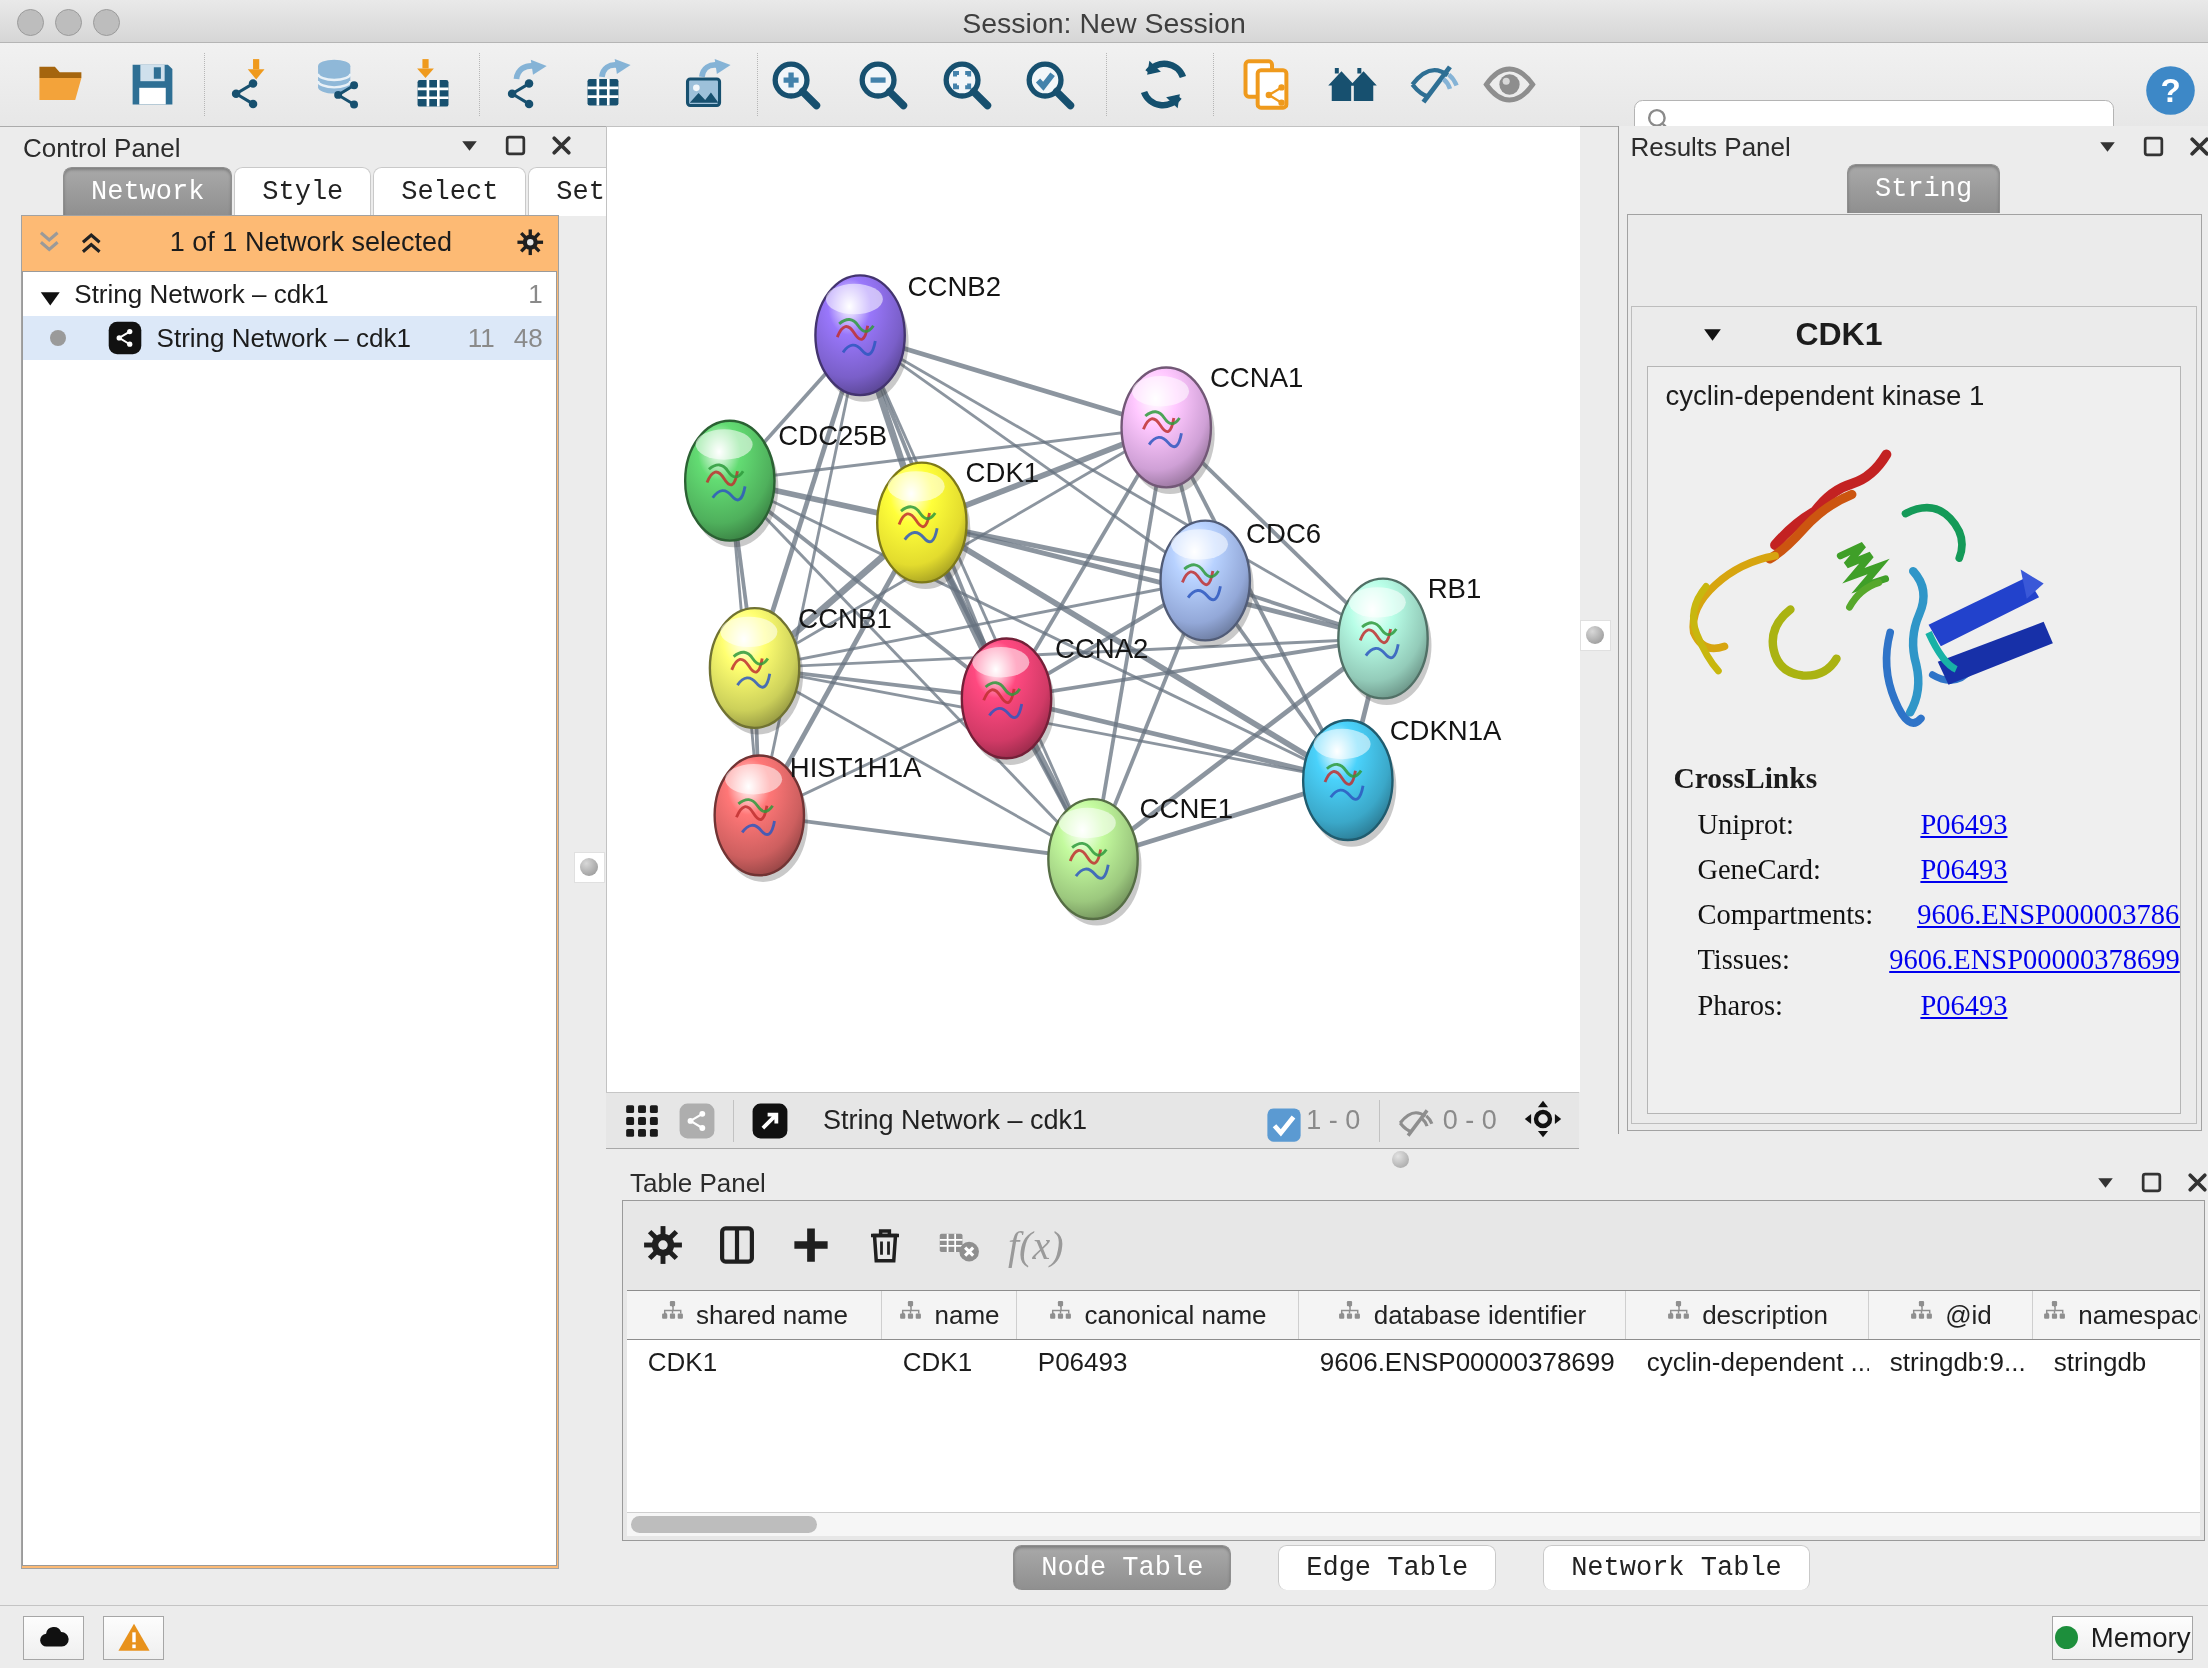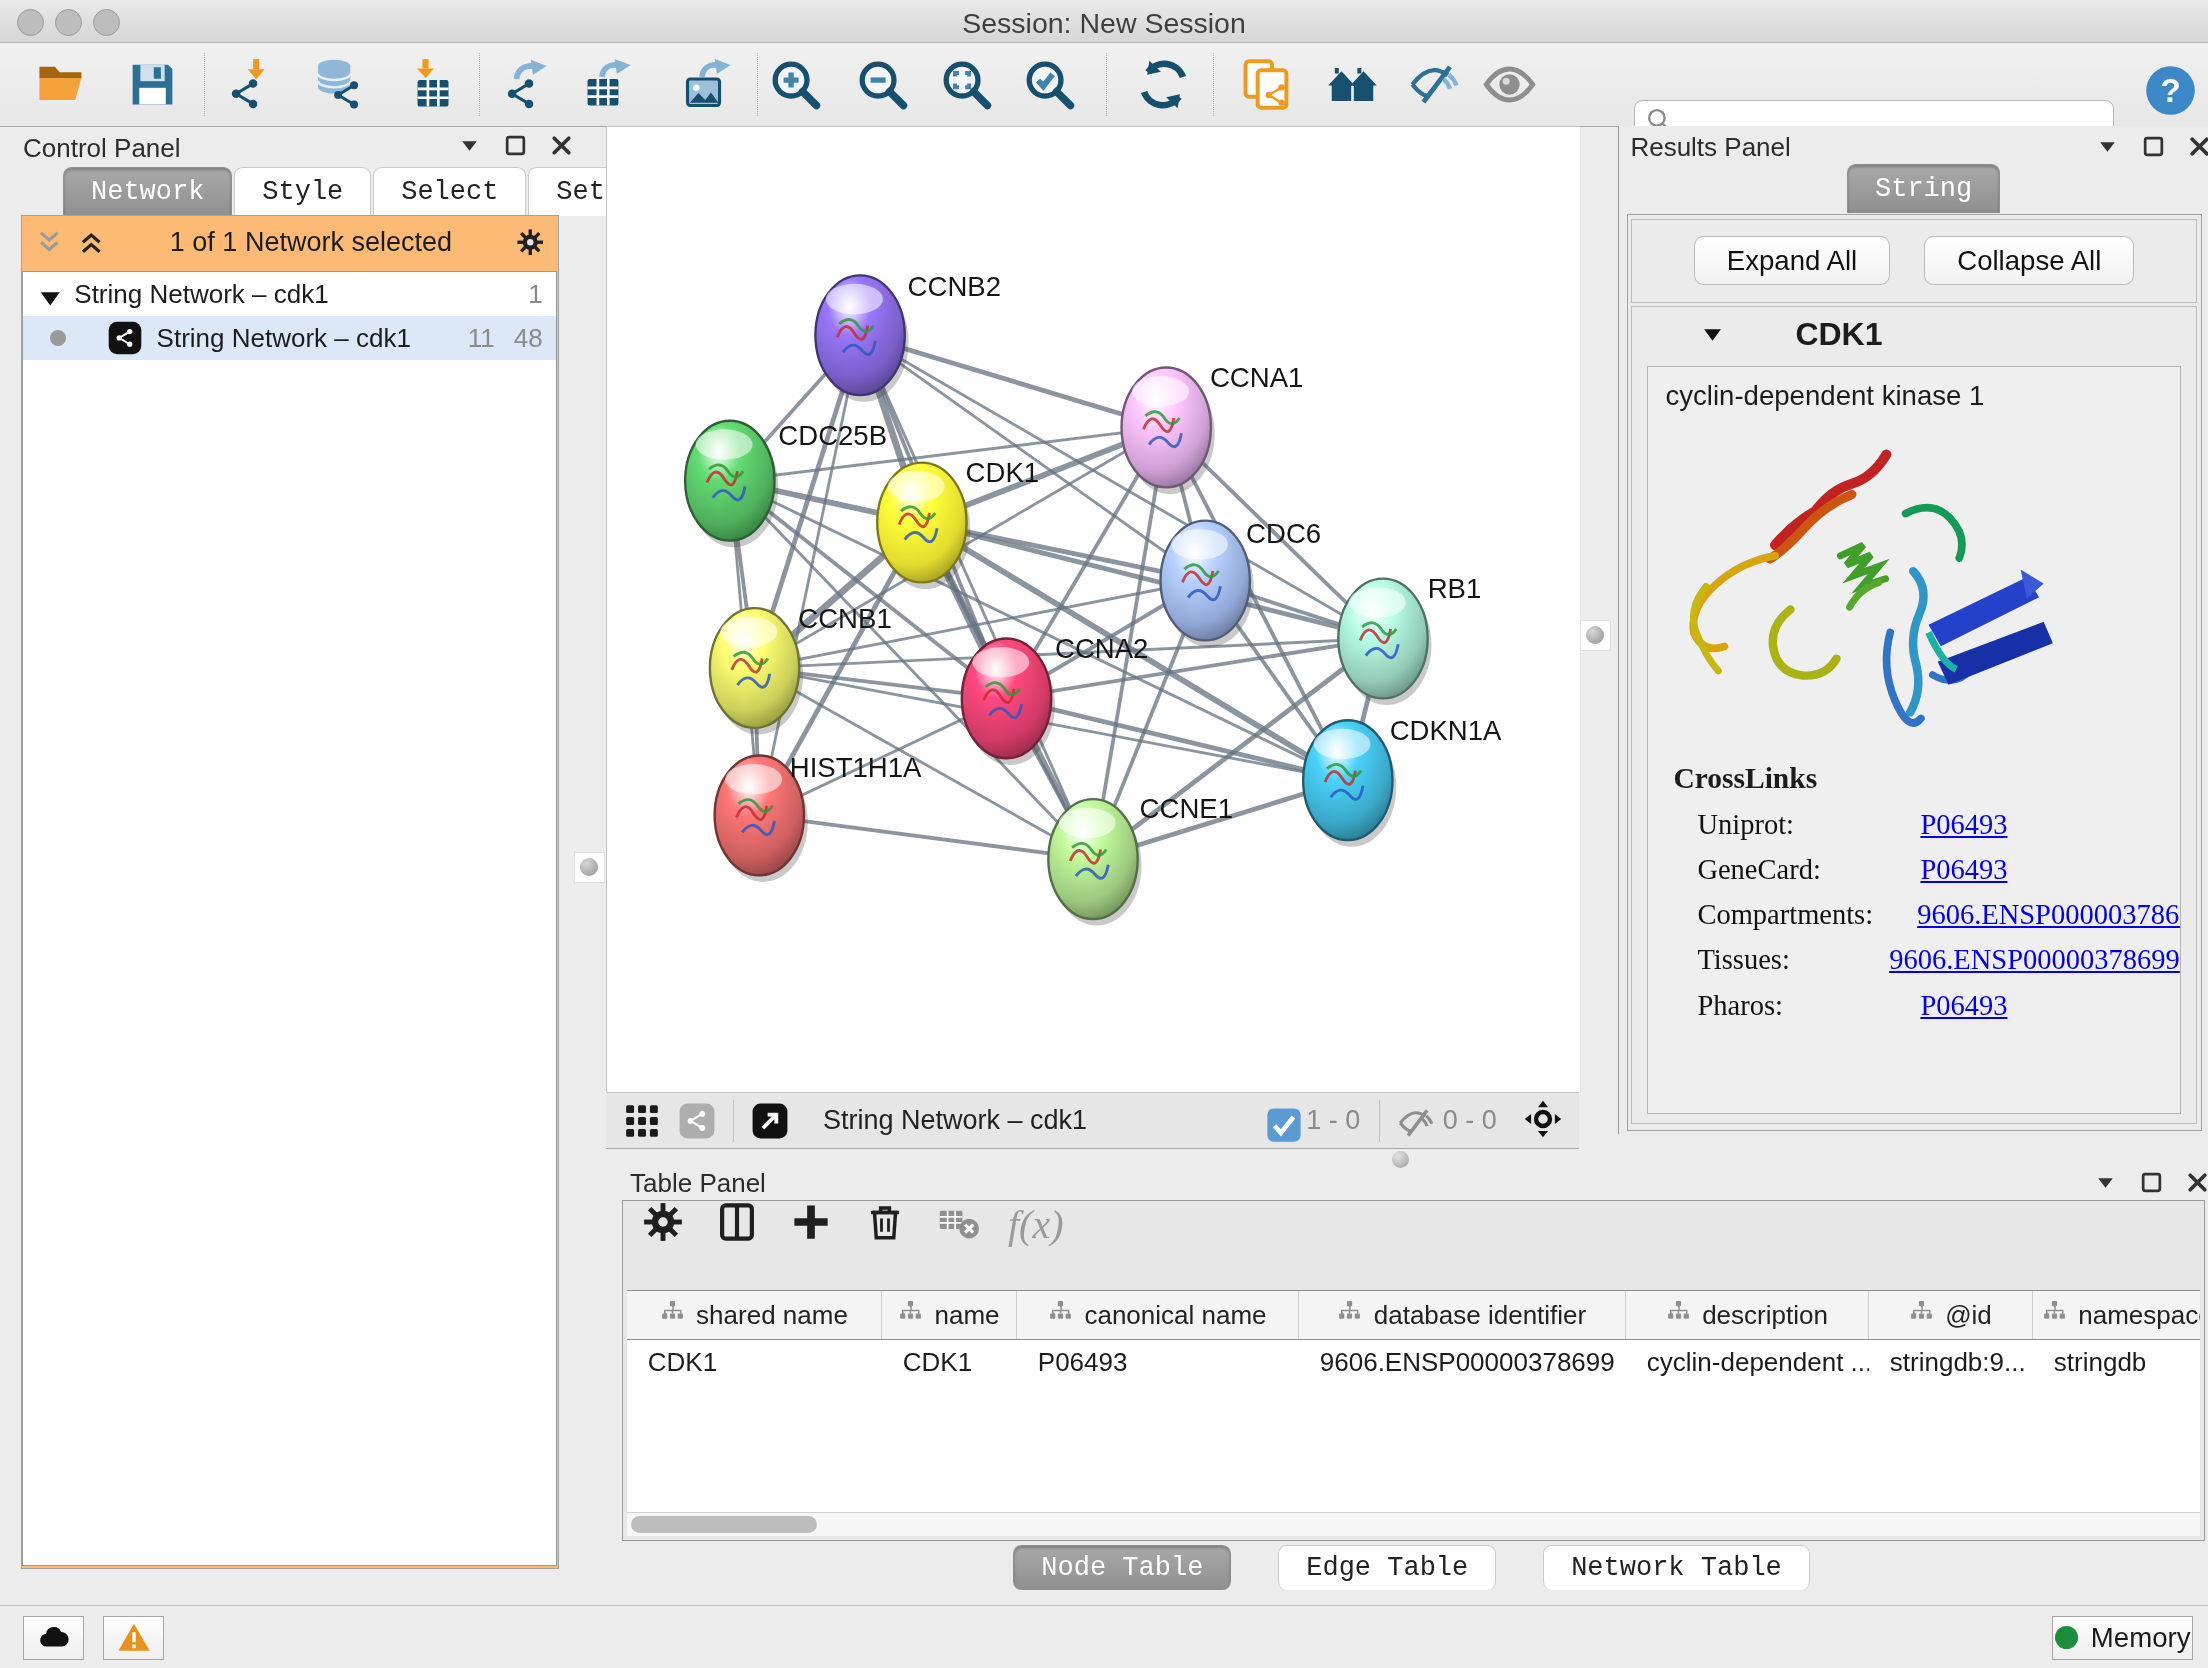--- a/index.html
+++ b/index.html
@@ -73,21 +73,21 @@
   .gene-desc{font-size:27.6px;margin:13.3px 0 0 17px;}
   .protein{margin:27px 0 0 11.4px;}
   .xl{font-family:"Liberation Serif","DejaVu Serif",serif;}
   .xl-head{font-size:29.5px;font-weight:bold;margin:25px 0 0 25px;}
   .xl-row{display:flex;font-size:28.5px;margin:13.3px 0 0 49px;}
   .xl-row .lab{width:179px;color:#111;}
   .xl-row a{color:#0000ee;text-decoration:underline;margin-left:44px;}
   
   .tp-card{position:absolute;left:622px;top:1200px;width:1581px;height:339px;background:#e7e7e7;
     border:1.9px solid #9a9a9a;}
-  .tp-tools{display:flex;align-items:flex-start;height:88px;padding-left:19px;gap:32px;}
+  .tp-tools{display:flex;align-items:center;height:88px;padding-left:19px;gap:32px;}
   .tp-tools .ti{width:42px;height:42px;cursor:pointer;}
   .tp-tools .ti svg{width:42px;height:42px;}
   .fx{font-family:"Liberation Serif","DejaVu Serif",serif;font-style:italic;font-size:40px;color:#9a9a9a;}
   .tbl{position:absolute;left:3.8px;right:3.8px;top:89px;bottom:28.5px;background:#fff;border-top:1.9px solid #8d8d8d;overflow:hidden;}
   .thead{display:flex;height:48px;background:#f4f4f4;border-bottom:1.9px solid #8d8d8d;}
   .th{display:flex;align-items:center;justify-content:center;gap:11.4px;font-size:26px;color:#222;
     border-right:1px solid #cfcfcf;box-sizing:border-box;flex:none;overflow:hidden;}
   .th svg{width:25px;height:25px;flex:none;}
   .trow{display:flex;height:44px;align-items:center;}
   .td{font-size:26px;padding-left:21px;box-sizing:border-box;flex:none;overflow:hidden;white-space:nowrap;}
@@ -636,24 +636,20 @@
             <rect x="4" y="4" width="16" height="16" rx="2"></rect>
           </svg></span>
       <span class="pi"><svg viewBox="0 0 24 24" stroke="#333" stroke-width="3.6" stroke-linecap="round">
             <path d="M5 5l14 14M19 5L5 19"></path>
           </svg></span>
     </div>
     <div class="tabstrip" style="left:228px;top:38px">
       <span class="tab sel">String</span>
     </div>
     <div class="res-card">
-      <div class="res-btncard">
-        <button class="pillbtn">Expand All</button>
-        <button class="pillbtn">Collapse All</button>
-      </div>
       <div class="res-entry">
         <div class="res-entry-head">
           <span class="tri"><svg viewBox="0 0 24 24" fill="#111">
                 <path d="M4 7h16l-8 11z"></path>
               </svg></span>
           <span class="gene-name">CDK1</span>
         </div>
         <div class="res-inner">
           <div class="gene-desc">cyclin-dependent kinase 1</div>
           <div class="protein">

